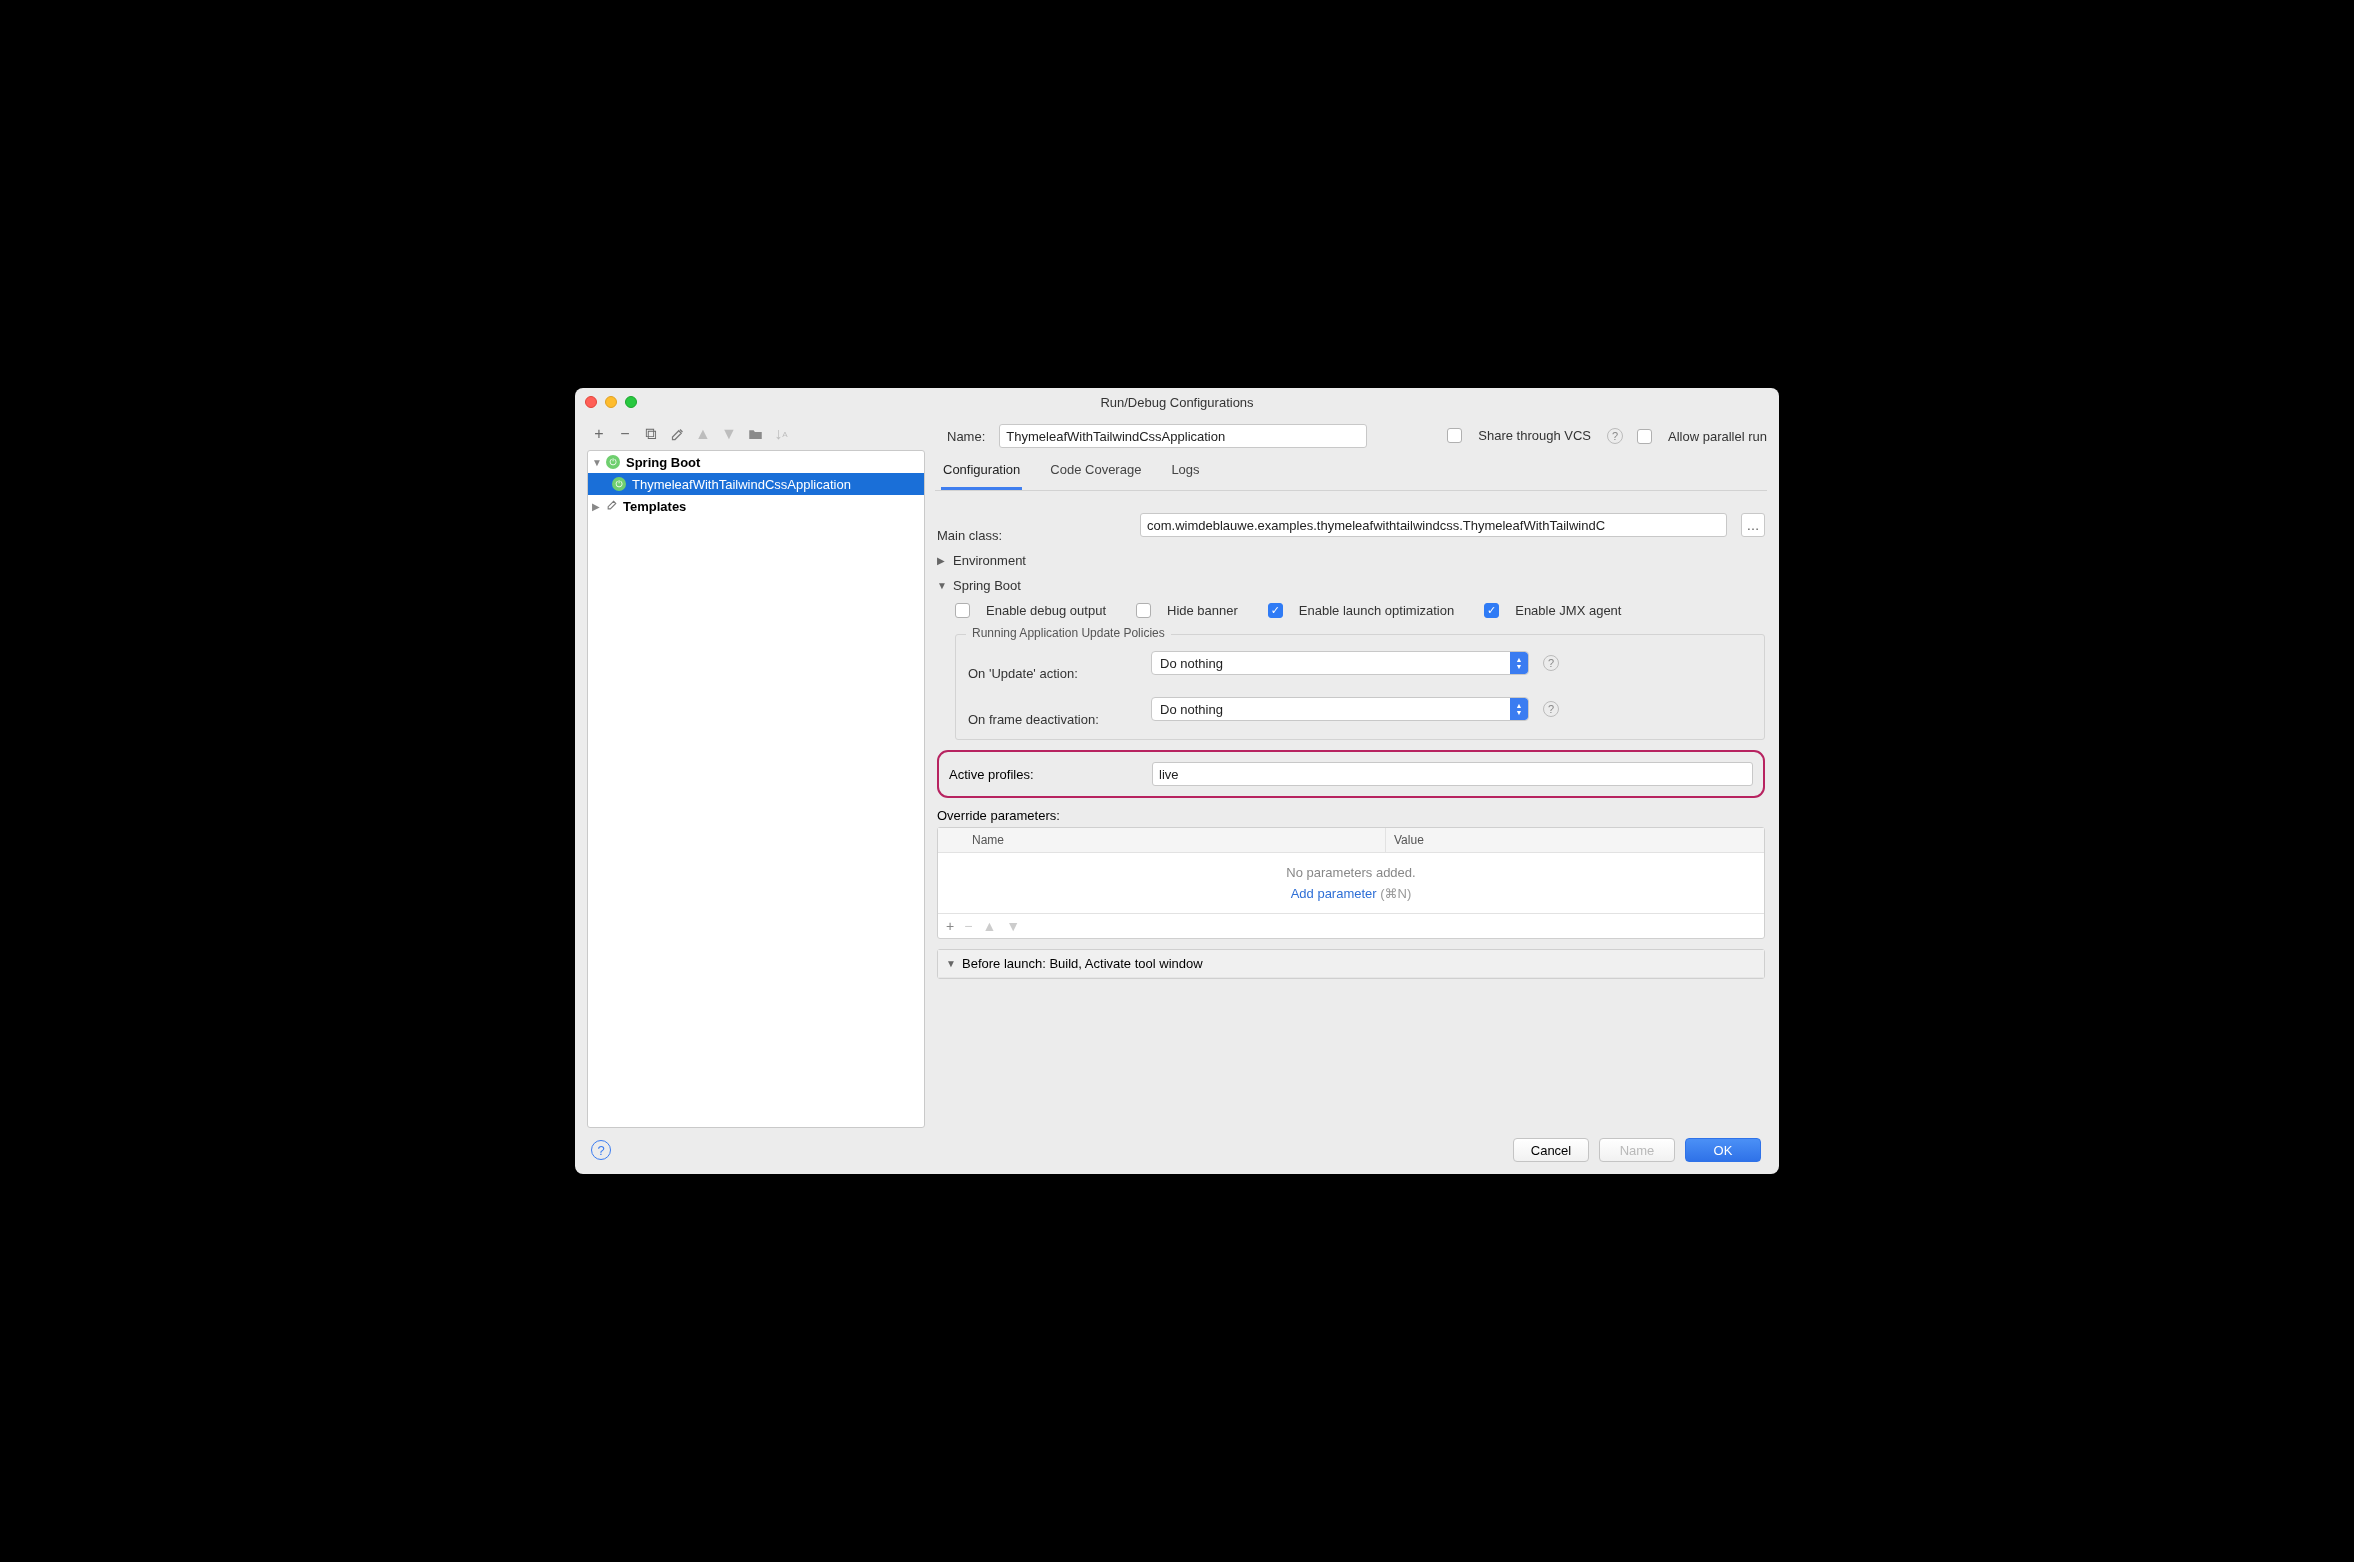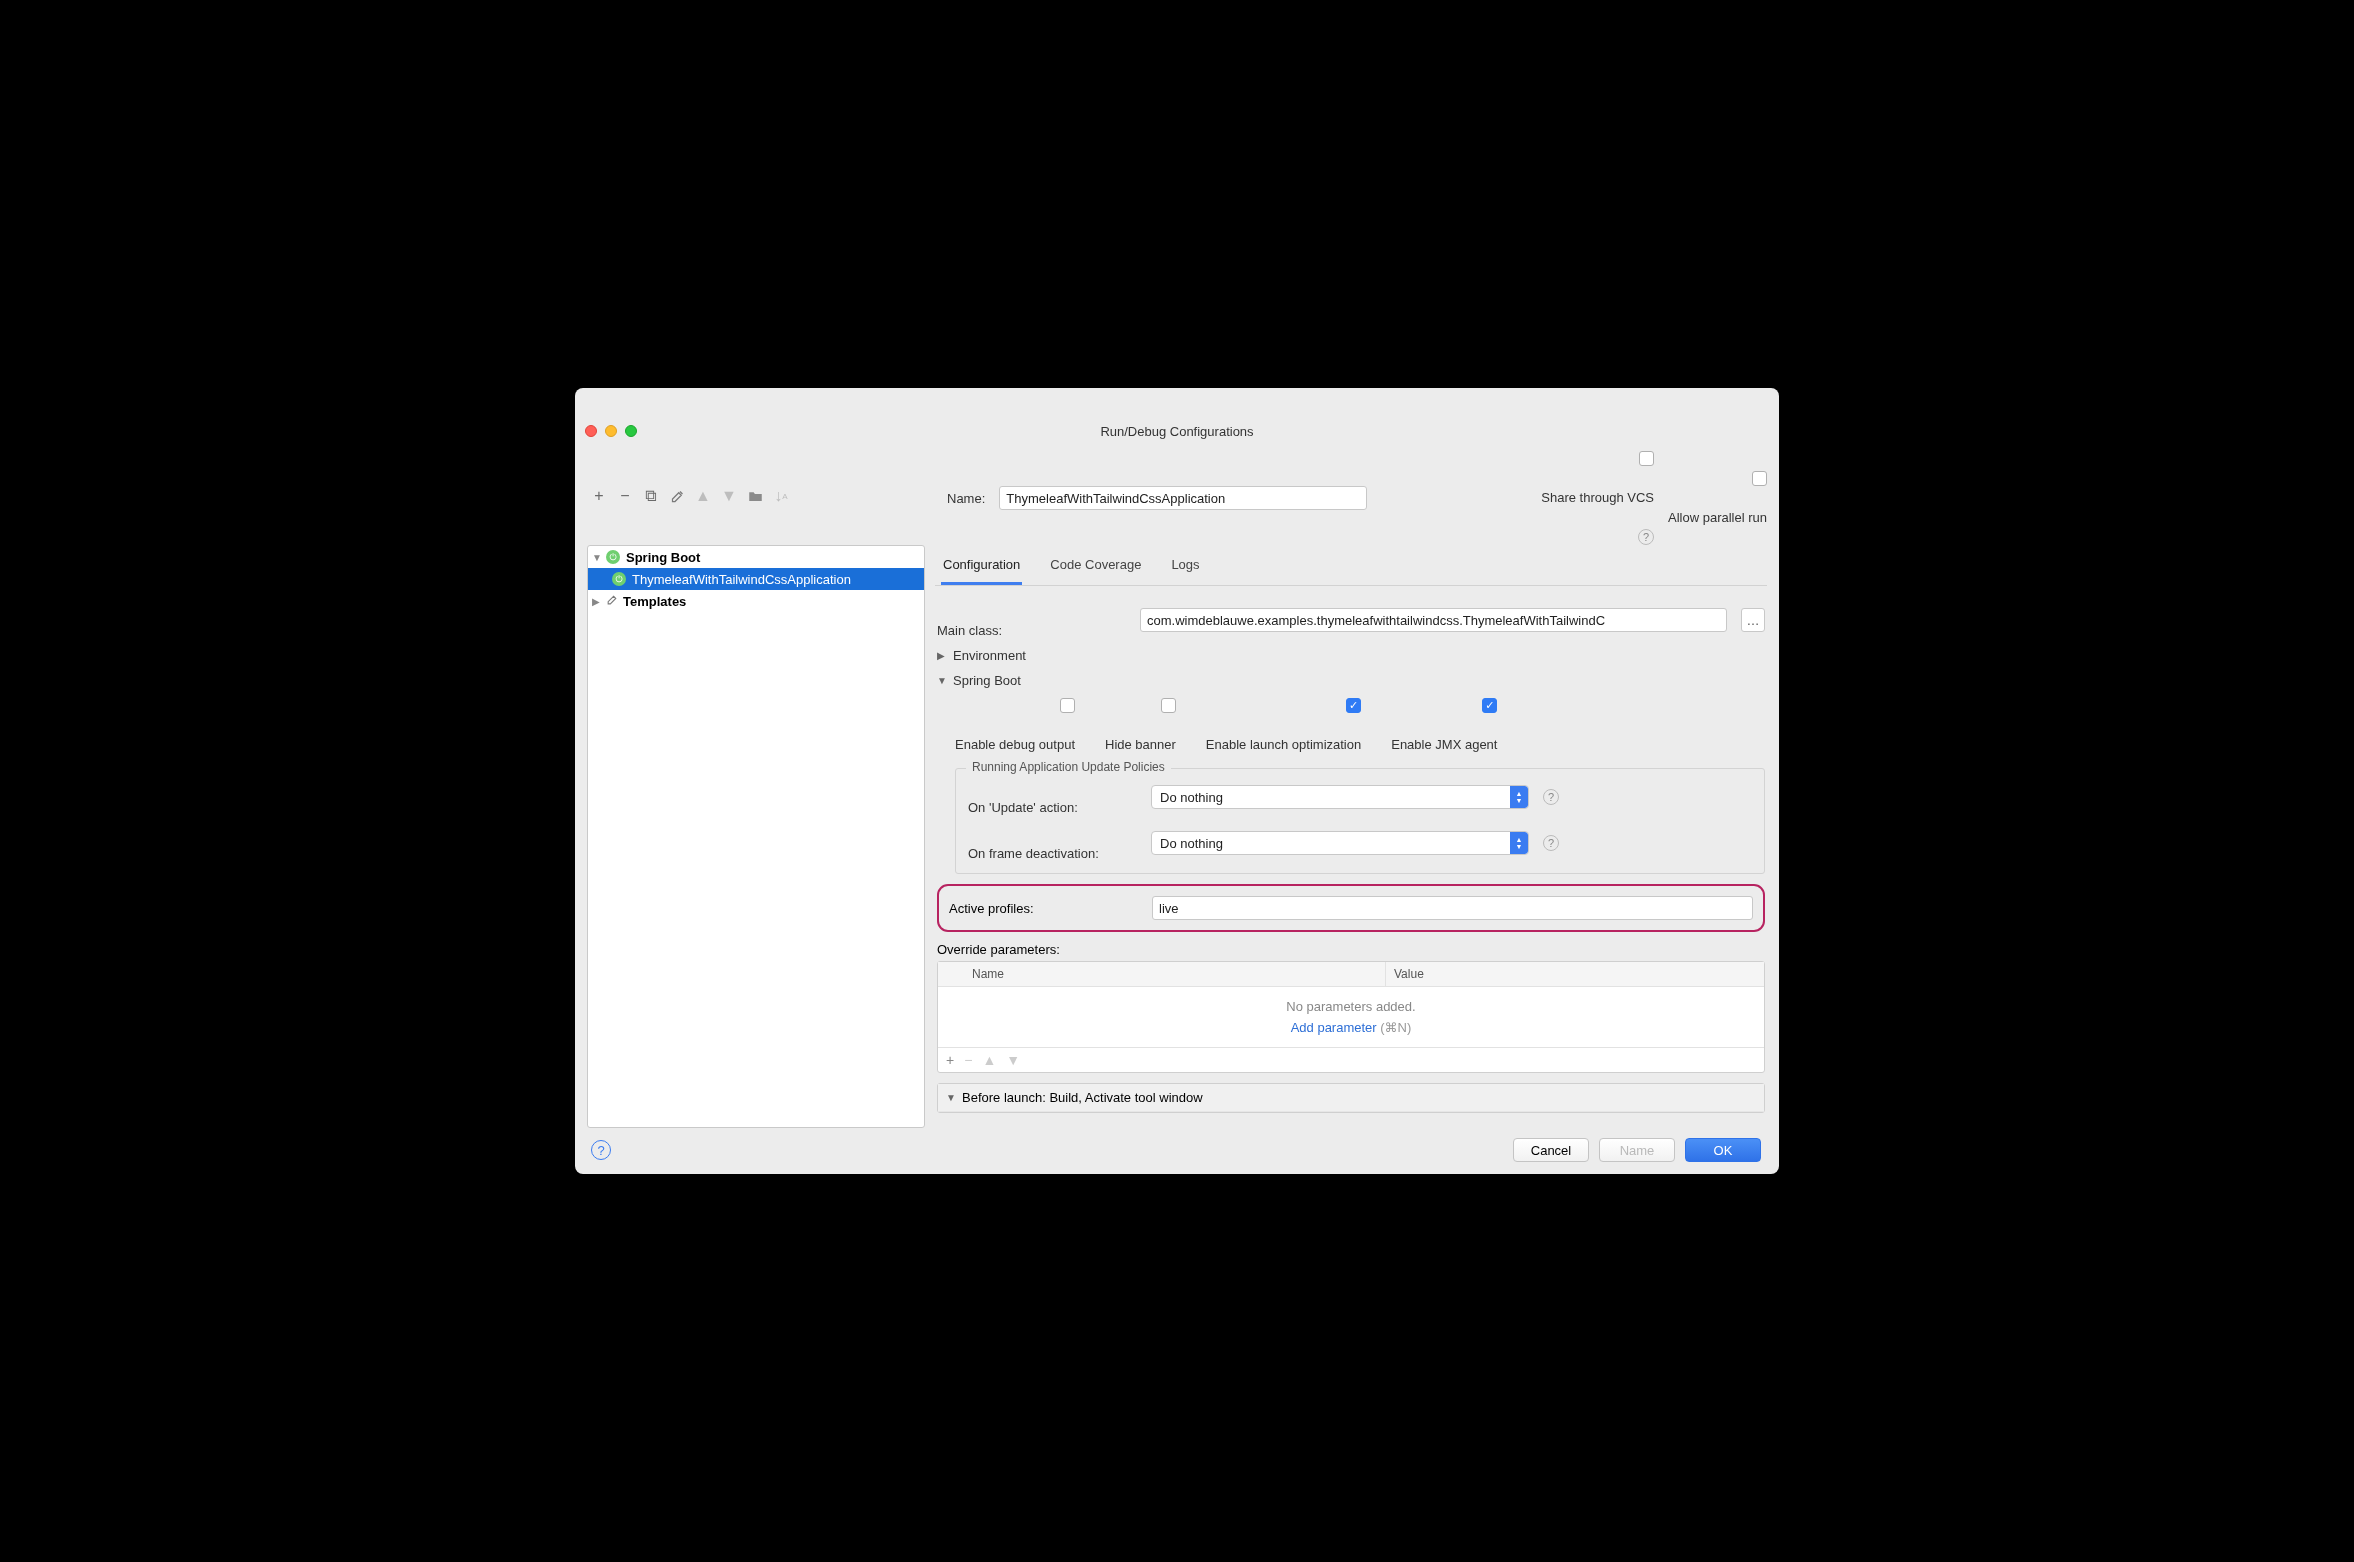--- a/index.html
+++ b/index.html
@@ -1,18 +1,18 @@
 <!DOCTYPE html>
 <html><head>
 <meta charset="utf-8">
 <style>
   * { box-sizing: border-box; font-family: -apple-system, "Helvetica Neue", Arial, sans-serif; }
   body { margin: 0; background: #000; display: flex; align-items: center; justify-content: center; height: 100vh; }
   .window { width: 1204px; height: 786px; background: #ececec; border-radius: 8px; box-shadow: 0 20px 60px rgba(0,0,0,0.5); display: flex; flex-direction: column; overflow: hidden; }
-  .titlebar { height: 28px; display: flex; align-items: center; padding: 0 10px; position: relative; margin-top: 29px; }
+  .titlebar { height: 28px; display: flex; align-items: center; padding: 0 10px; position: relative; }
   .traffic { display: flex; gap: 8px; }
   .dot { width: 12px; height: 12px; border-radius: 50%; }
   .dot.red { background: #ff5f57; border: 0.5px solid #e14439; }
   .dot.yellow { background: #febc2e; border: 0.5px solid #dfa023; }
   .dot.green { background: #28c840; border: 0.5px solid #1ba62c; }
   .title { position: absolute; left: 0; right: 0; text-align: center; font-size: 13px; color: #333; font-weight: 500; }
   .body { flex: 1; display: flex; flex-direction: column; padding: 6px 12px 8px 12px; gap: 0; }
   .toprow { display: flex; align-items: center; gap: 10px; }
   .toolbar { display: flex; align-items: center; gap: 10px; padding: 4px 2px 8px 4px; width: 350px; }
   .tb-icon { width: 16px; height: 16px; color: #6a6a6a; display:flex; align-items:center; justify-content:center; }
@@ -23,21 +23,21 @@
   .tree-row { display: flex; align-items: center; height: 22px; padding: 0 4px; gap: 4px; white-space: nowrap; overflow: hidden; }
   .tree-row.selected { background: #1a6fd8; color: #fff; }
   .tree-toggle { width: 10px; color: #888; font-size: 10px; }
   .bold { font-weight: 600; }
   .right { flex: 1; display: flex; flex-direction: column; gap: 6px; overflow: hidden; }
   .name-row { display: flex; align-items: center; gap: 14px; }
   .name-row label { font-size: 13px; color: #333; }
   .textfield { height: 24px; border: 1px solid #c8c8c8; border-radius: 3px; background: #fff; font-size: 13px; padding: 0 6px; color: #222; }
   .checkbox { width: 15px; height: 15px; border: 1px solid #b0b0b0; border-radius: 3px; background: #fff; display:inline-flex; align-items:center; justify-content:center; }
   .checkbox.checked { background: #2f7bf5; border-color: #2f7bf5; color: #fff; font-size: 11px; }
-  .chk-wrap { display: flex; align-items: flex-end; gap: 24px; font-size: 13px; color: #333; flex-direction: column; }
+  .chk-wrap { display: flex; align-items: flex-start; gap: 16px; font-size: 13px; color: #333; }
   .help { width: 16px; height: 16px; border-radius: 50%; border: 1px solid #bbb; color: #888; display:inline-flex; align-items:center; justify-content:center; font-size: 11px; }
   .tabs { display: flex; gap: 26px; border-bottom: 1px solid #d2d2d2; padding: 6px 6px 0 6px; align-items: center; }
   .tab { font-size: 13px; color: #444; padding: 6px 2px 10px 2px; border-bottom: 3px solid transparent; }
   .tab.active { border-bottom-color: #3f7eef; color: #222; }
   .panel { flex: 1; overflow: hidden; display: flex; flex-direction: column; gap: 10px; padding: 10px 2px 0 2px; }
   .form-row { display: flex; align-items: center; gap: 14px; }
   .form-row > .lbl { width: 189px; font-size: 13px; color: #333; margin-top: 21px; }
   .collapse-hdr { display: flex; align-items: center; gap: 6px; font-size: 13px; color: #333; }
   .arrow { width: 10px; font-size: 10px; color: #666; }
   .indent { padding-left: 18px; display: flex; flex-direction: column; gap: 10px; }

